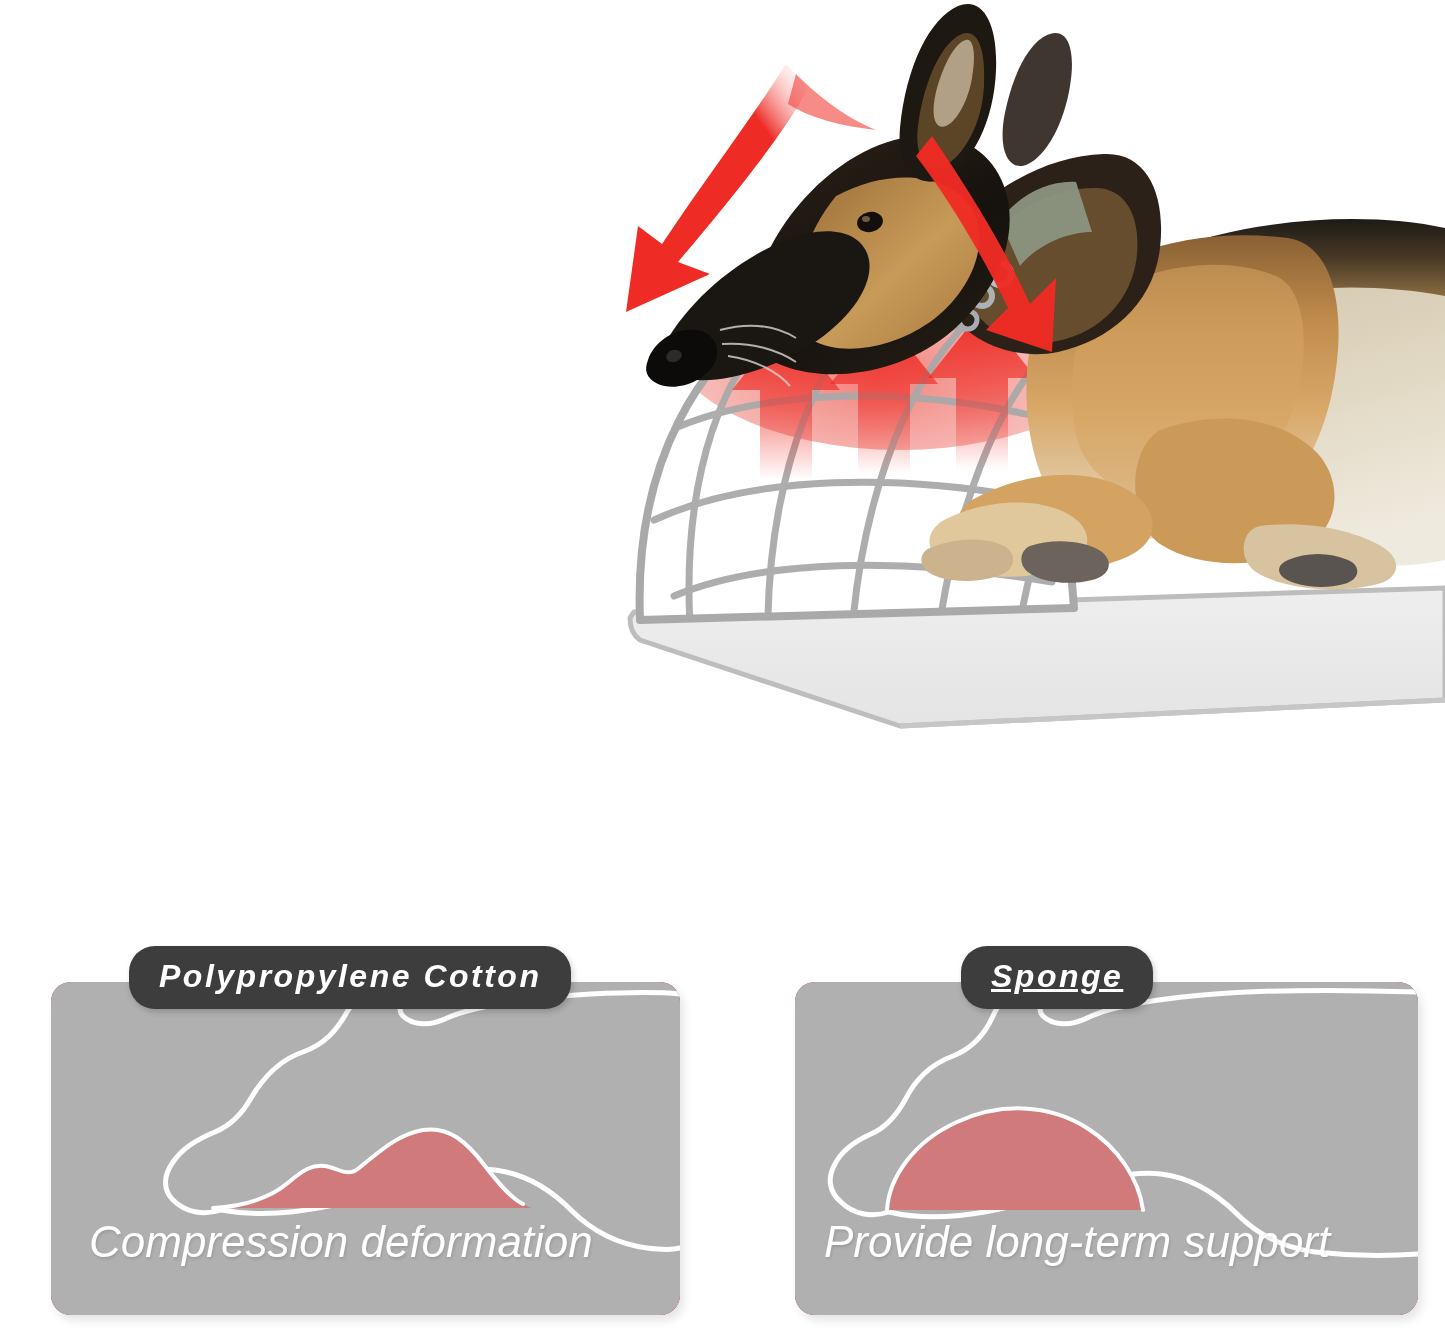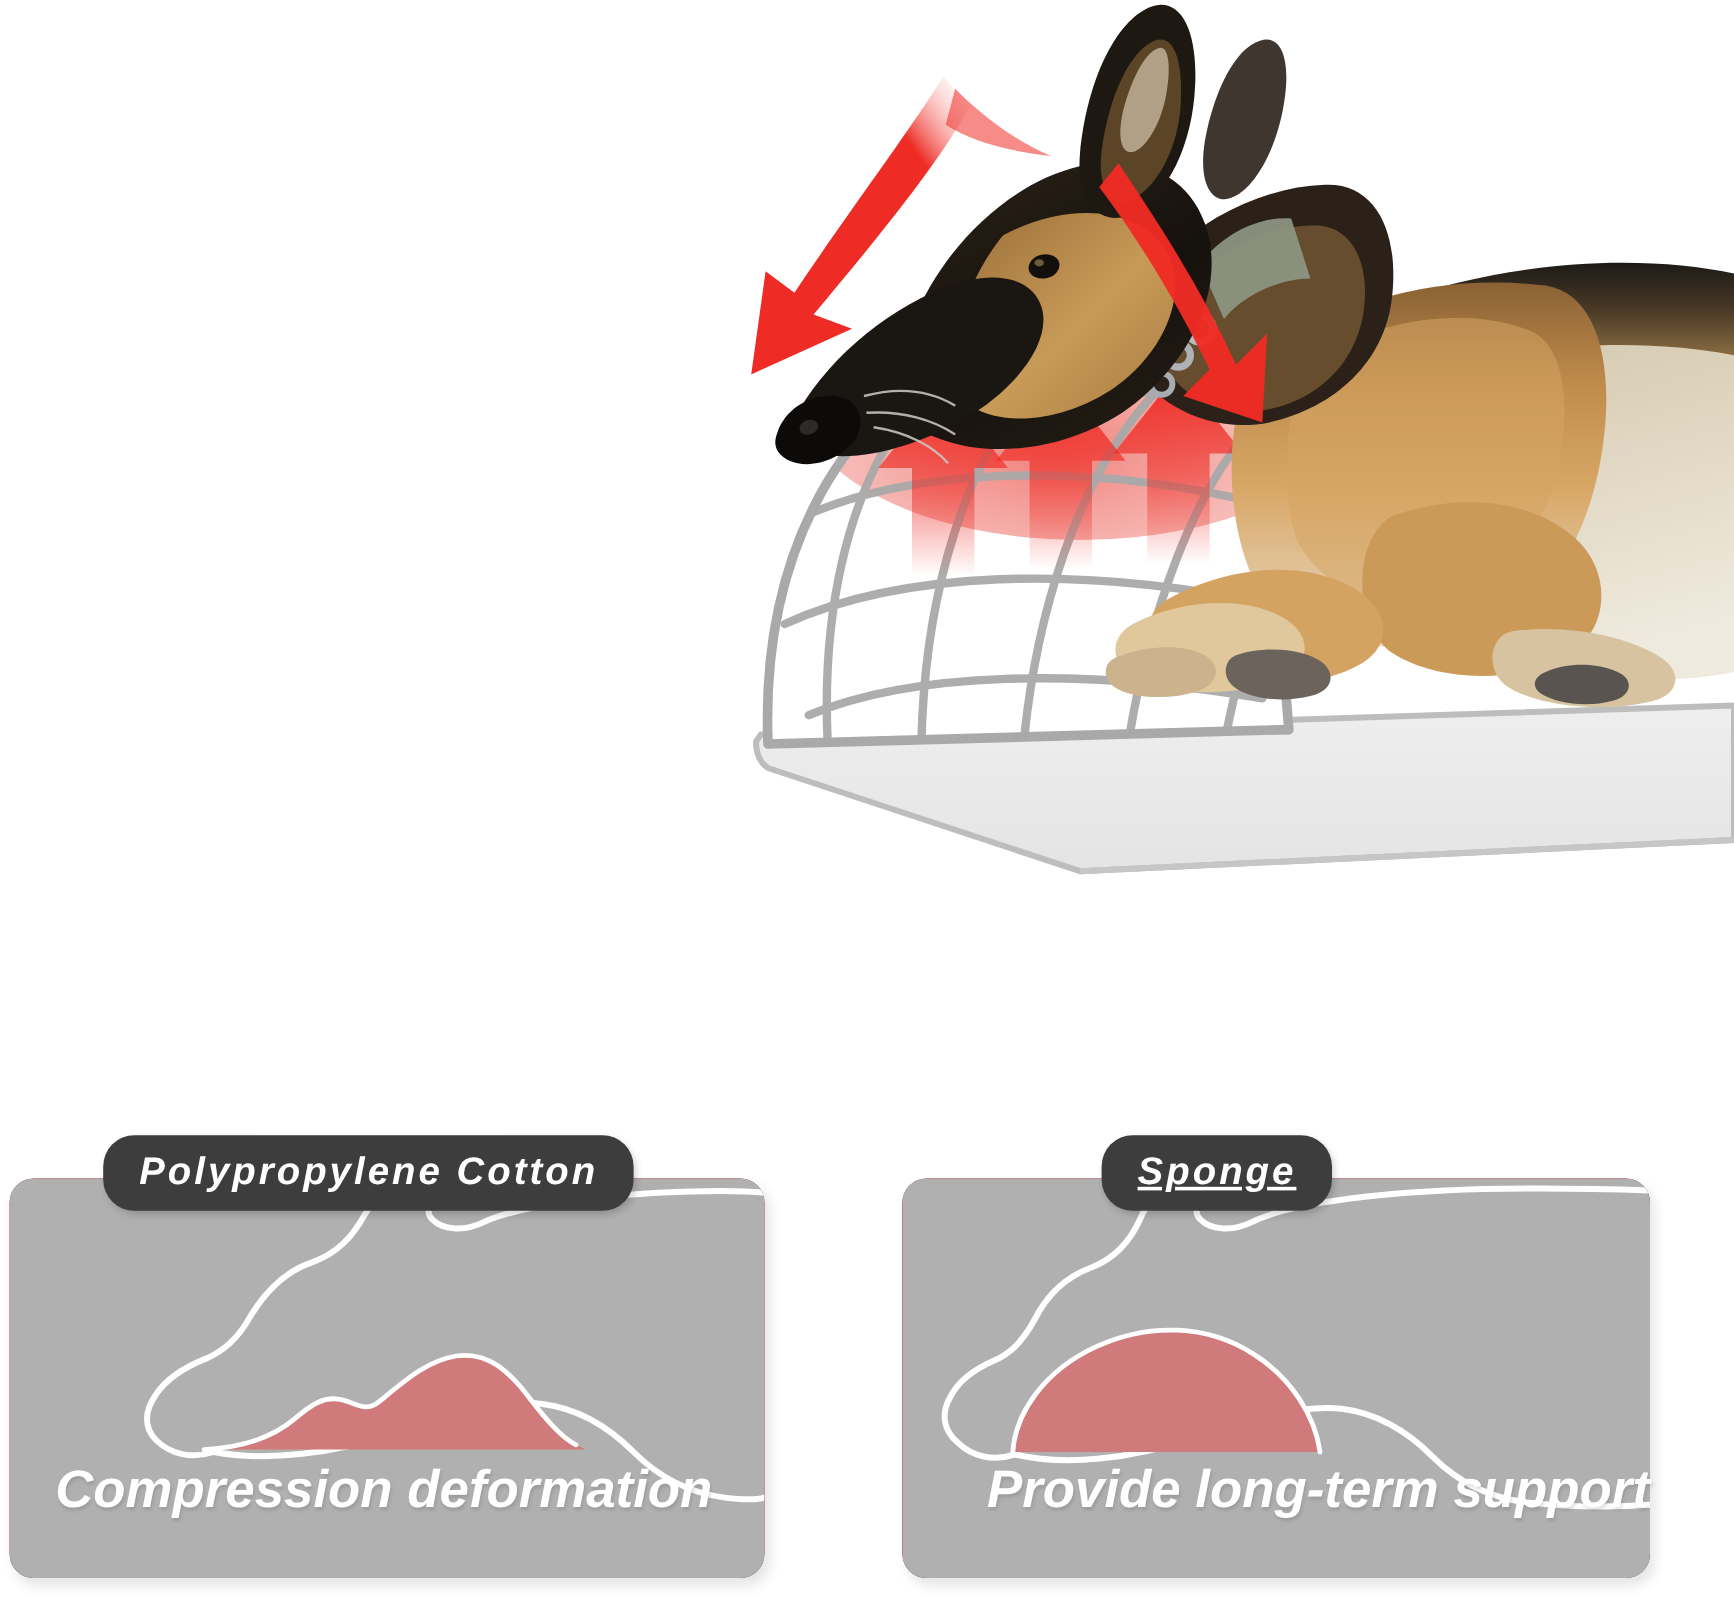--- a/index.html
+++ b/index.html
@@ -28,50 +28,51 @@
   .bullet-row.second .bullet-text{max-width:470px;}
 
   
   .hero{position:absolute;left:600px;top:0;width:845px;height:880px;}
   .hero svg{position:absolute;left:0;top:0;}
 
   
   .panels{position:absolute;left:0;top:940px;width:1445px;height:392px;}
   .panel{
     position:absolute;top:42px;height:333px;
-    background:#7f1d1d;border-radius:20px;
+    background:#be185d;border-radius:20px;
     box-shadow:4px 6px 10px rgba(0,0,0,0.10);
     overflow:visible;
+    margin-left:43px;
   }
   .panel.left{left:8px;width:629px;}
   .panel.right{left:752px;width:623px;}
   .panel-svg{position:absolute;left:0;top:0;width:100%;height:100%;border-radius:20px;overflow:hidden;}
   .badge{
     position:absolute;top:-36px;
     background:#3d3d3d;color:#ffffff;
     border-radius:26px;
     font-style:italic;font-weight:bold;
     font-size:32px;letter-spacing:2.5px;
     padding:12px 30px 14px 30px;
     white-space:nowrap;
     box-shadow:2px 3px 6px rgba(0,0,0,0.18);
     z-index:4;
   }
   .badge.b-left{left:78px;}
   .badge.b-right{left:166px;text-decoration:underline;}
   .caption{
     position:absolute;left:0;right:0;bottom:48px;
     text-align:center;
-    color:#ffffff;font-style:italic;font-weight:bold;
+    color:#ffffff;font-style:italic;font-weight:normal;
     font-size:44px;letter-spacing:0px;
     text-shadow:1px 2px 3px rgba(0,0,0,0.12);
     z-index:3;
   }
   .panel.left .caption{text-align:left;padding-left:38px;}
-  .panel.right .caption{text-align:right;padding-left:43px;}
+  .panel.right .caption{text-align:left;padding-left:29px;}
 </style>
 </head>
 <body>
 
 <div class="stage">
 
   <div class="bullets">
 
 
 

